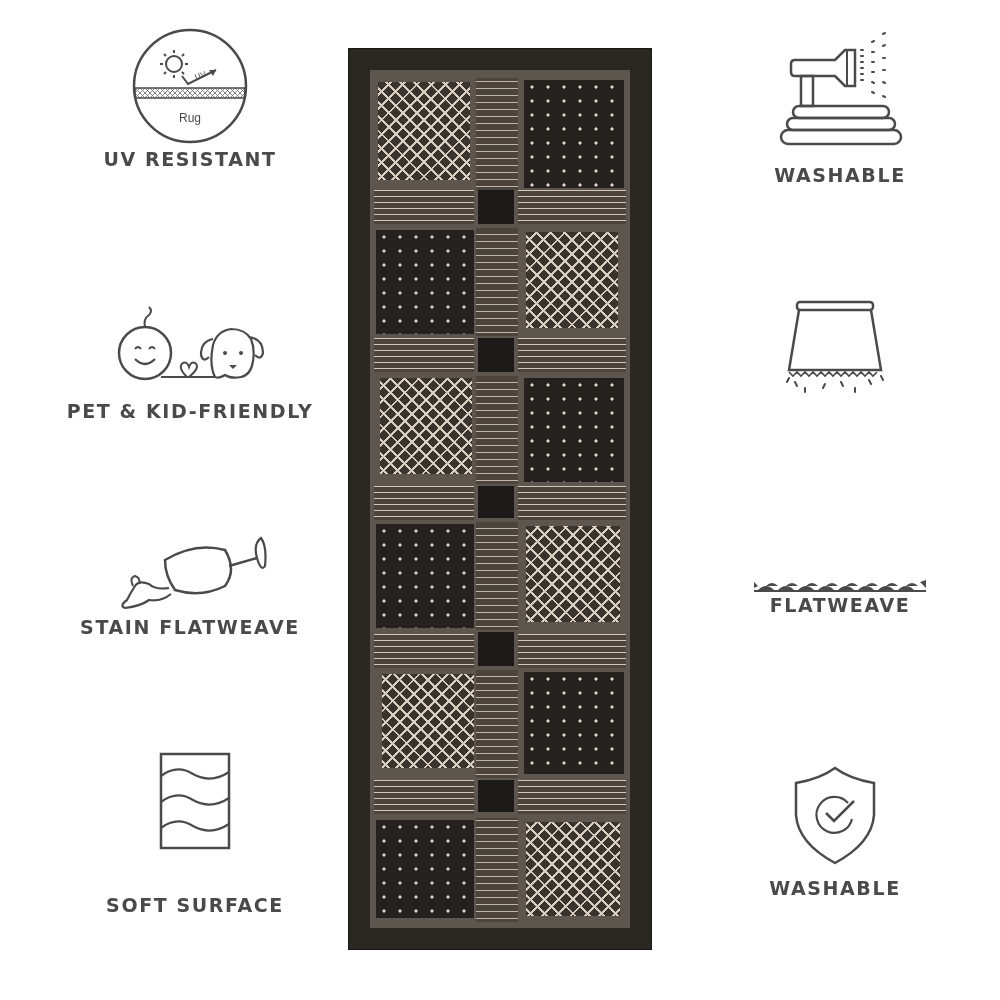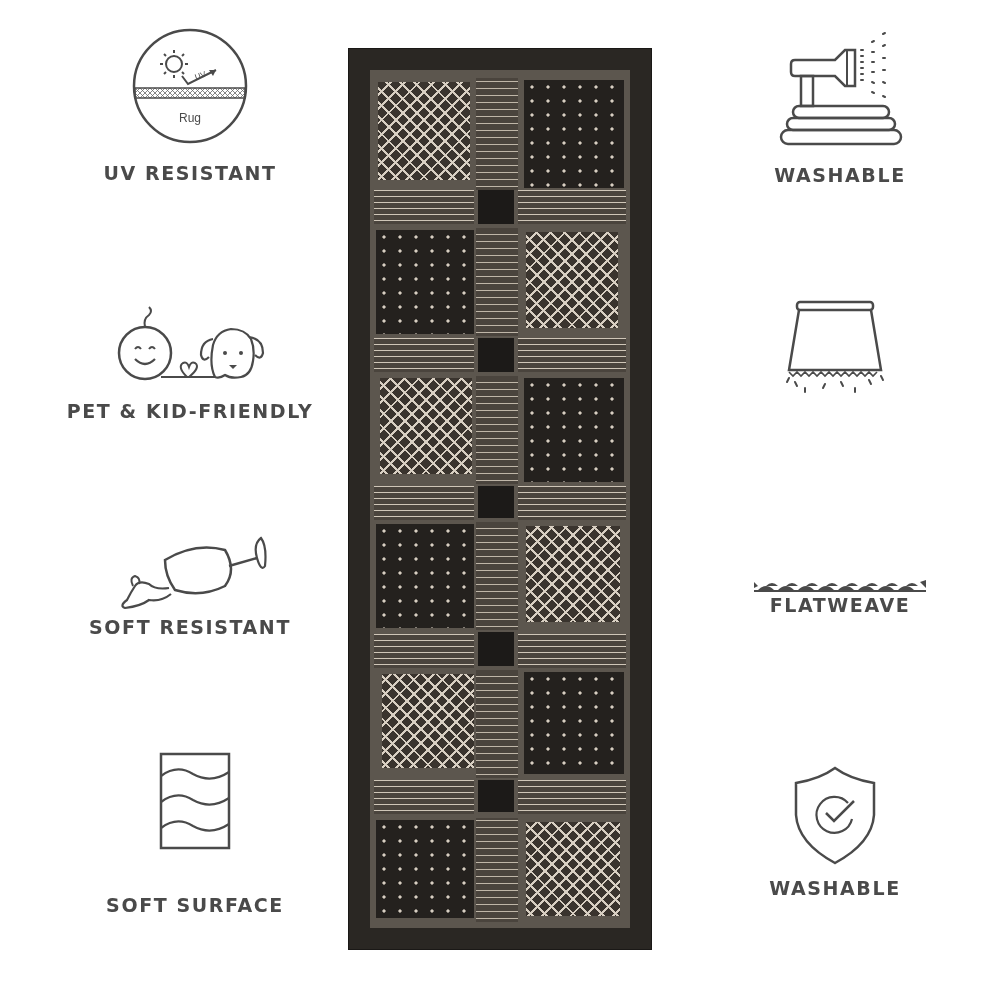--- a/index.html
+++ b/index.html
@@ -59,21 +59,21 @@
     <polygon points="86,42 79,42 83,48" fill="#4a4a4a"></polygon>
     <text x="66" y="52" font-size="8" fill="#4a4a4a" transform="rotate(-20 66 52)" font-family="Liberation Sans, sans-serif">UV</text>
     <rect x="5" y="60" width="110" height="10" fill="url(#hatch)" stroke="#4a4a4a" stroke-width="1.5"></rect>
     <defs>
       <pattern id="hatch" width="5" height="5" patternUnits="userSpaceOnUse">
         <path d="M0,5 L5,0 M0,0 L5,5" stroke="#6a6a6a" stroke-width="0.8"></path>
       </pattern>
     </defs>
     <text x="60" y="94" text-anchor="middle" font-size="12" fill="#4a4a4a" font-family="Liberation Sans, sans-serif">Rug</text>
   </svg>
-  <div class="label" style="margin-top:14px;">UV RESISTANT</div>
+  <div class="label" style="margin-top:0;">UV RESISTANT</div>
 </div>
 
 <div class="feature" style="left:55px; top:305px; width:270px;">
   <svg width="170" height="80" viewBox="0 0 170 80">
     <circle cx="40" cy="48" r="26" fill="none" stroke="#4a4a4a" stroke-width="2.5"></circle>
     <path d="M40,22 Q38,14 44,10 Q48,6 44,2" fill="none" stroke="#4a4a4a" stroke-width="2"></path>
     <path d="M30,44 Q33,40 36,44" fill="none" stroke="#4a4a4a" stroke-width="2"></path>
     <path d="M44,44 Q47,40 50,44" fill="none" stroke="#4a4a4a" stroke-width="2"></path>
     <path d="M30,54 Q40,64 50,54" fill="none" stroke="#4a4a4a" stroke-width="2.2"></path>
     <path d="M56,72 L110,72" stroke="#4a4a4a" stroke-width="2.2"></path>
@@ -89,21 +89,21 @@
 </div>
 
 <div class="feature" style="left:75px; top:530px; width:230px;">
   <svg width="170" height="80" viewBox="0 0 170 80">
     <path d="M60,30 Q90,12 120,20 Q132,40 120,56 Q96,68 70,60 Q60,46 60,30 Z" fill="none" stroke="#4a4a4a" stroke-width="2.5"></path>
     <path d="M124,36 L152,28" stroke="#4a4a4a" stroke-width="2.5"></path>
     <path d="M152,28 Q148,14 156,8 Q162,16 160,36 Q156,42 152,28" fill="none" stroke="#4a4a4a" stroke-width="2.2"></path>
     <path d="M64,58 Q50,60 44,54 Q34,50 30,56 Q26,62 22,70 Q14,76 20,78 Q36,76 44,70 Q56,72 66,64" fill="none" stroke="#4a4a4a" stroke-width="2.2"></path>
     <path d="M28,56 Q24,48 30,46 Q36,48 34,54" fill="none" stroke="#4a4a4a" stroke-width="2"></path>
   </svg>
-  <div class="label" style="margin-top:6px;">SOFT RESISTANT</div>
+  <div class="label" style="margin-top:6px;">STAIN FLATWEAVE</div>
 </div>
 
 <div class="feature" style="left:95px; top:752px; width:200px;">
   <svg width="72" height="98" viewBox="0 0 72 98">
     <rect x="2" y="2" width="68" height="94" fill="none" stroke="#4a4a4a" stroke-width="2.5"></rect>
     <path d="M2,24 Q18,12 34,22 Q52,32 70,20" fill="none" stroke="#4a4a4a" stroke-width="2.2"></path>
     <path d="M2,50 Q18,38 34,48 Q52,58 70,46" fill="none" stroke="#4a4a4a" stroke-width="2.2"></path>
     <path d="M2,76 Q18,64 34,74 Q52,84 70,72" fill="none" stroke="#4a4a4a" stroke-width="2.2"></path>
   </svg>
   <div class="label" style="margin-top:44px;">SOFT SURFACE</div>

